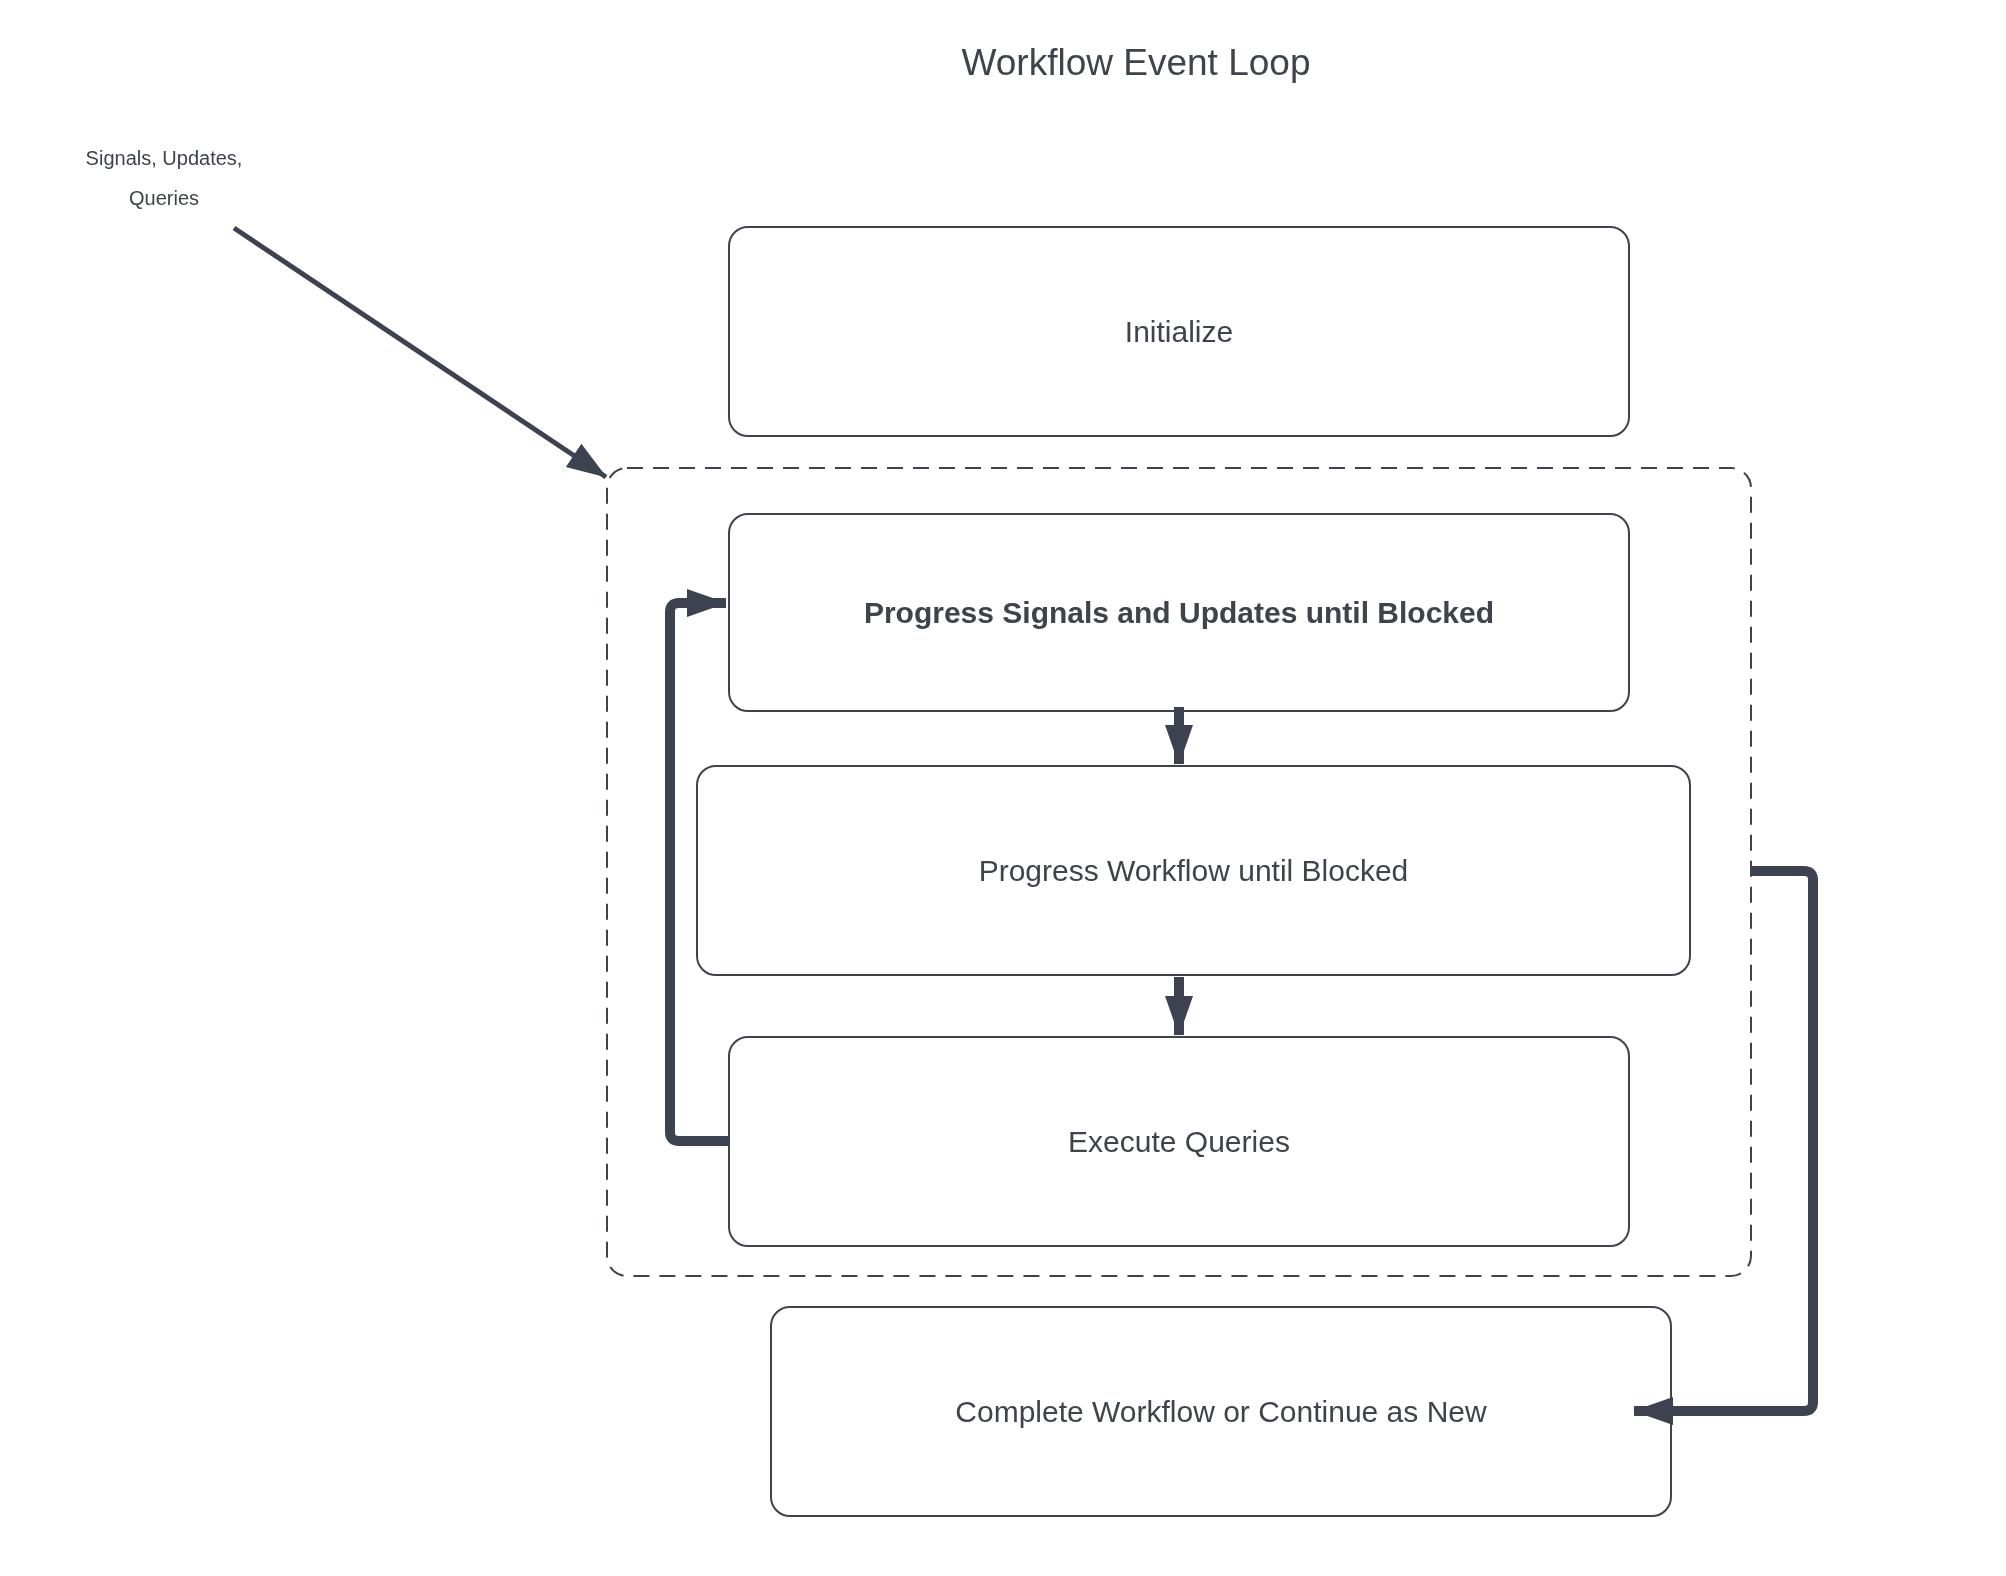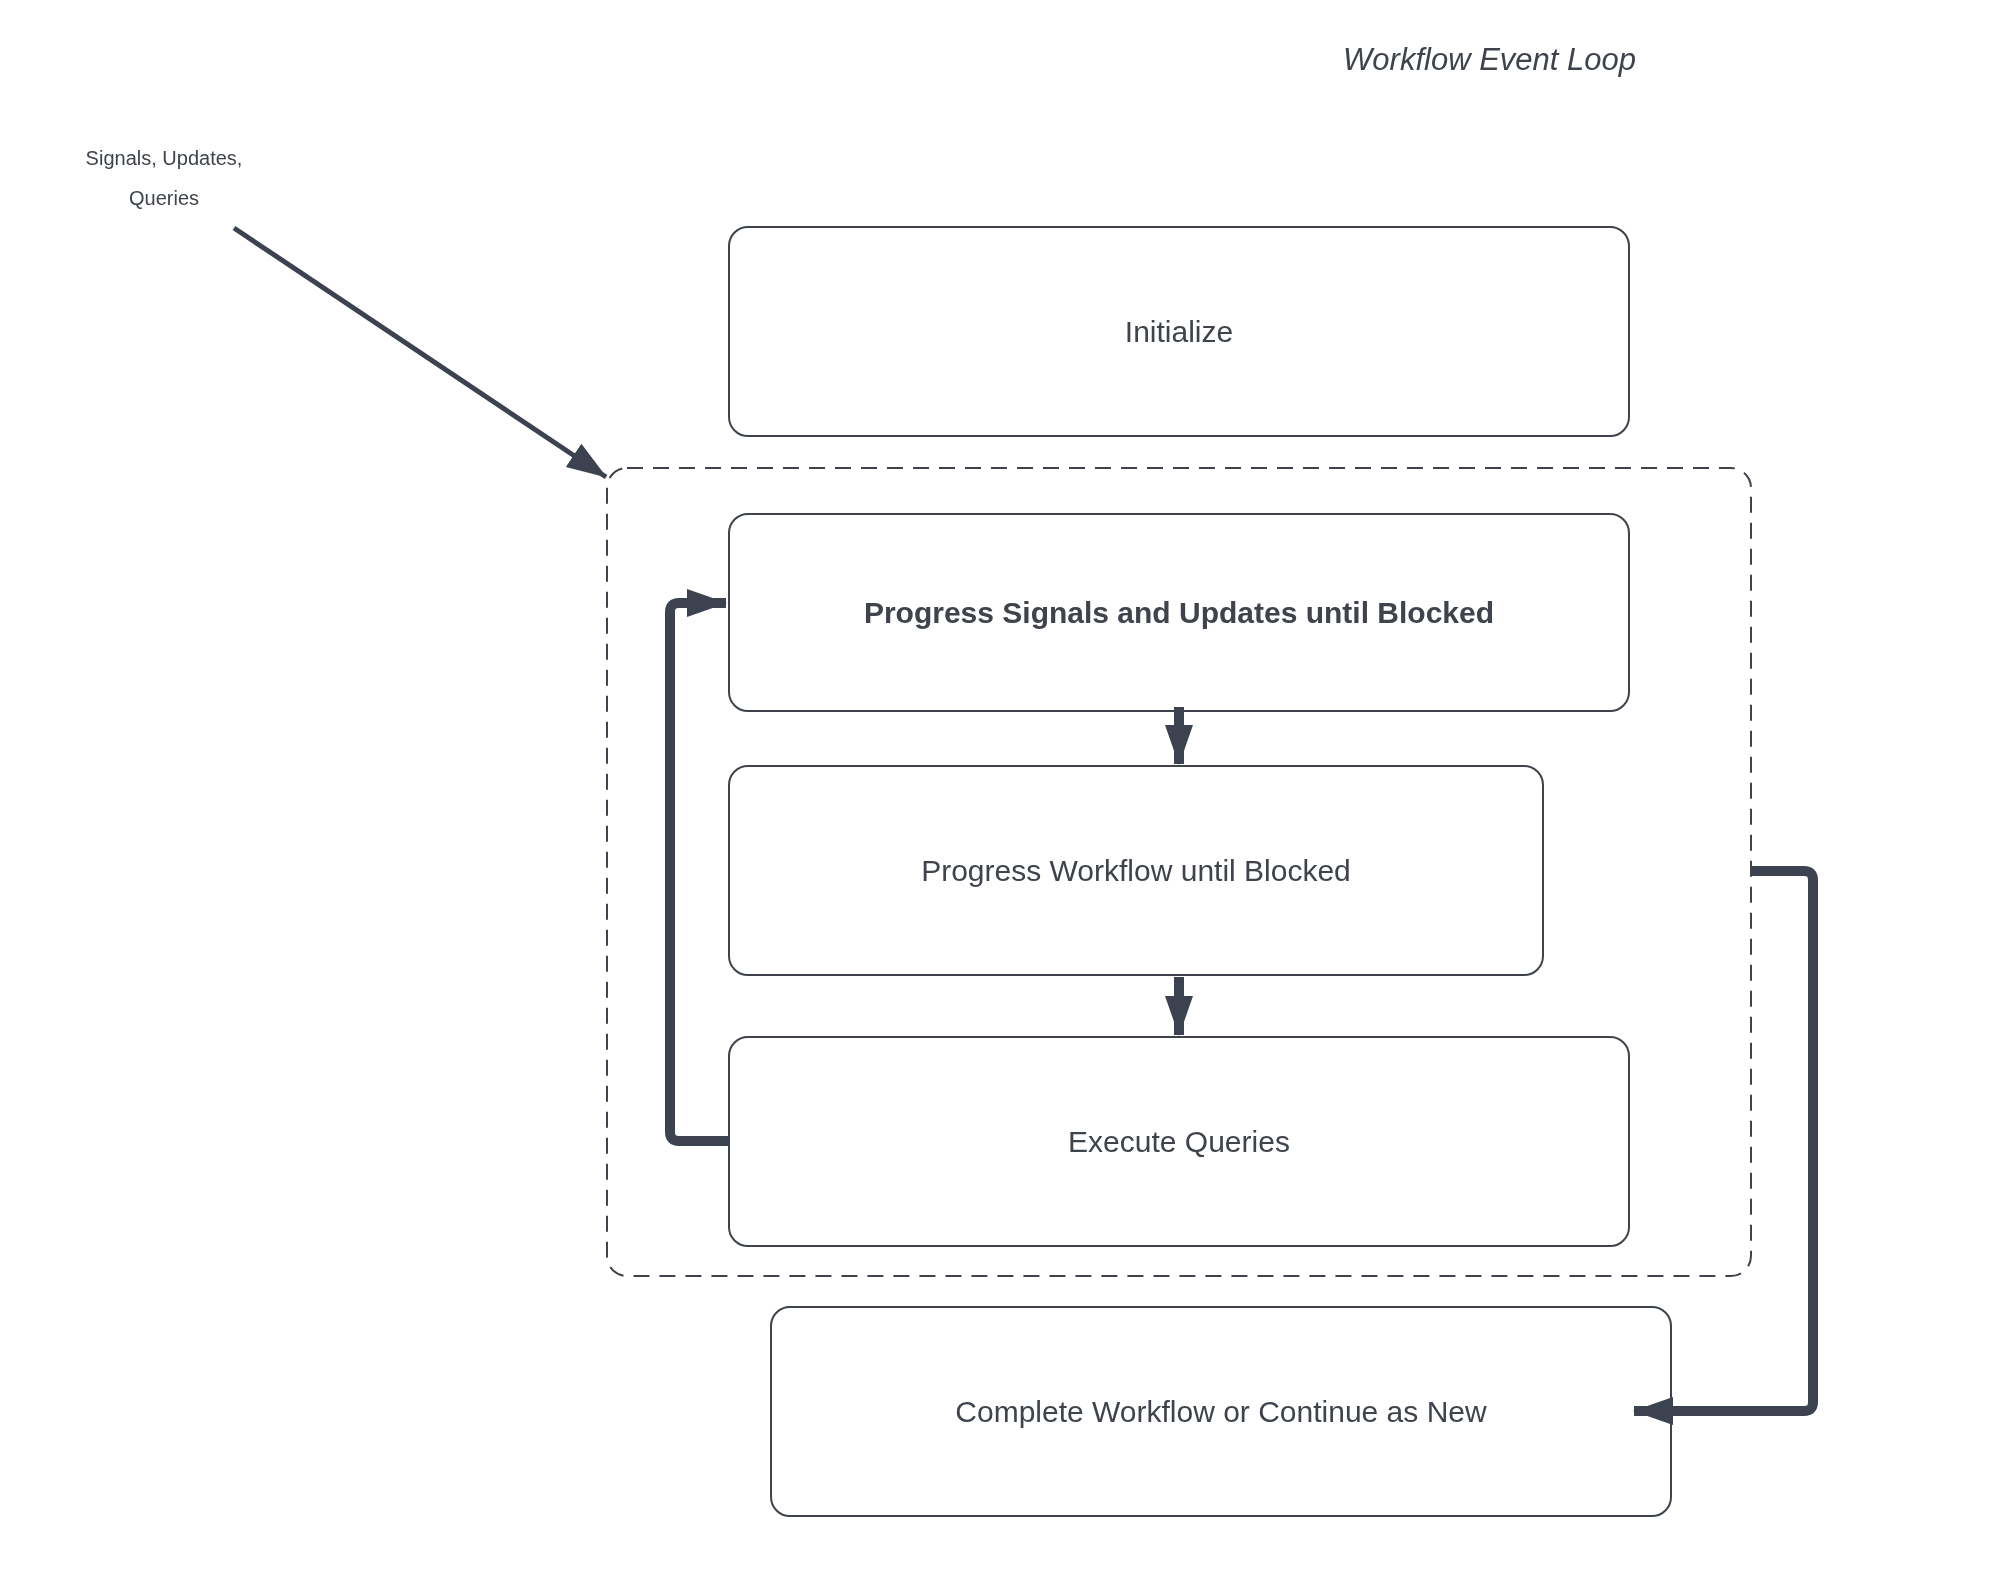--- a/index.html
+++ b/index.html
@@ -26,29 +26,28 @@
     background:#ffffff;
     display:flex;
     align-items:center;
     justify-content:center;
     font-size:30px;
     text-align:center;
     padding:0 30px;
   }
   #node-initialize       {left:728px;top:226px;width:902px;height:211px;}
   #node-progress-signals {left:728px;top:513px;width:902px;height:199px;font-weight:bold;}
-  #node-progress-workflow{left:728px;top:765px;width:816px;height:211px;justify-content:center;}
+  #node-progress-workflow{left:696px;top:765px;width:995px;height:211px;justify-content:center;}
   #node-execute-queries  {left:728px;top:1036px;width:902px;height:211px;}
   #node-complete         {left:728px;top:1306px;width:902px;height:211px;margin-left:42px;}
   #diagram-title{
     position:absolute;
     left:636px;top:42px;width:1000px;
-    text-align:right;
-    font-size:31px;
-    font-style:italic;
+    text-align:center;
+    font-size:37px;
   }
   #annotation{
     position:absolute;
     left:24px;top:138px;width:280px;
     text-align:center;
     font-size:20px;
     line-height:40px;
     white-space:pre-line;
   }
   svg.overlay{

